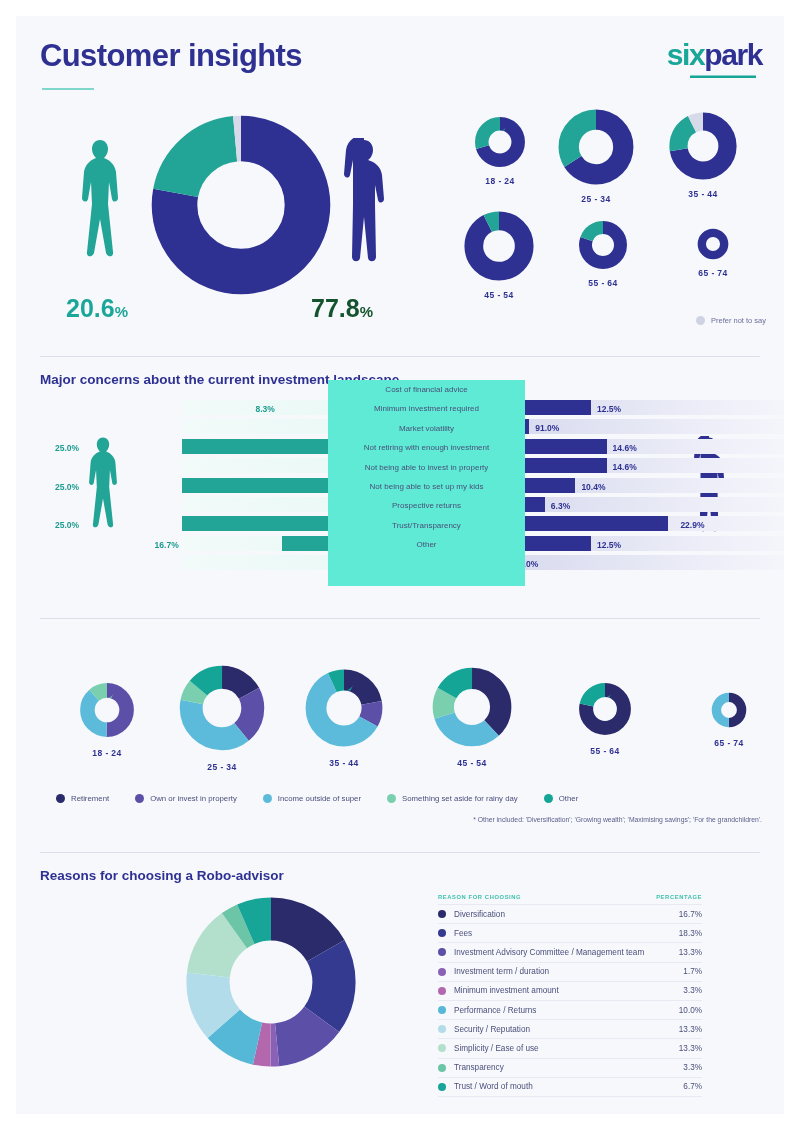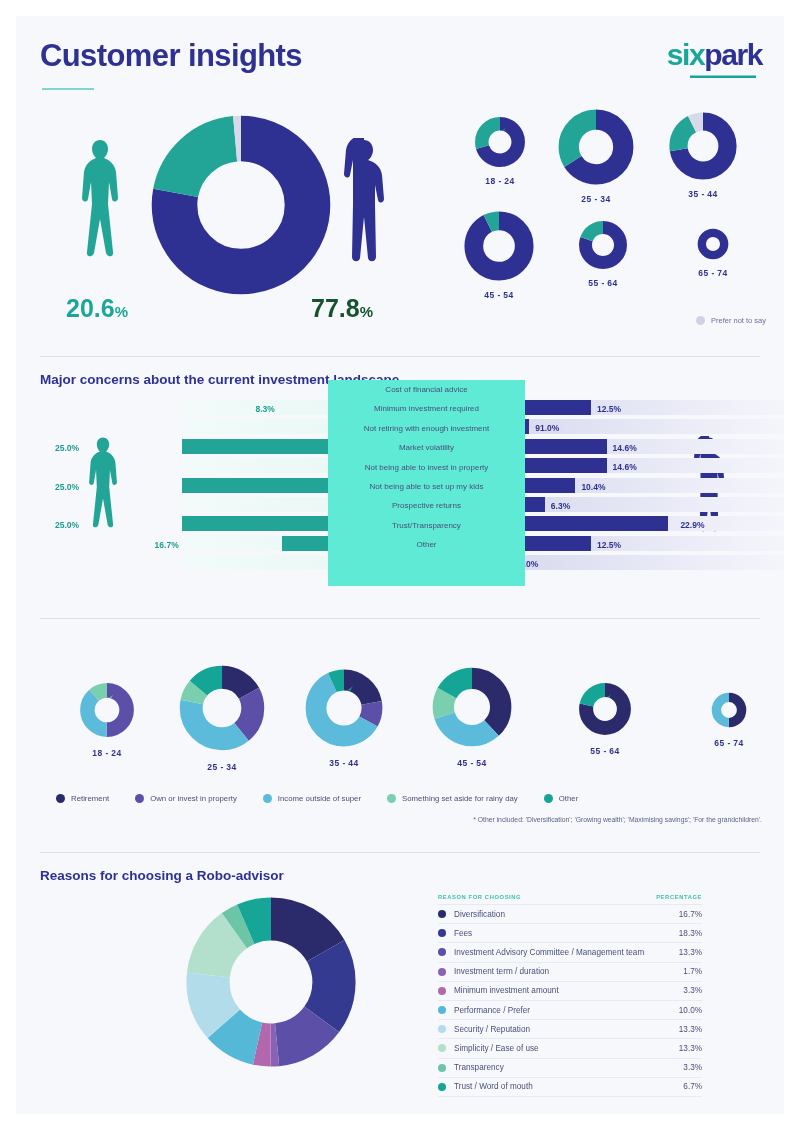--- a/index.html
+++ b/index.html
@@ -351,22 +351,22 @@
             <div class="bar-right-track">
               <div class="bar-right-fill" style="width: 14.88px;"></div>
               <div class="bar-right-val" style="left: 14.88px;">2.0%</div>
             </div>
           </div>
         </div>
 
     <div class="center-panel" id="centerPanel">
           <div class="center-label">Cost of financial advice</div>
           <div class="center-label">Minimum investment required</div>
+          <div class="center-label">Market volatility</div>
           <div class="center-label">Not retiring with enough investment</div>
-          <div class="center-label">Market volatility</div>
           <div class="center-label">Not being able to invest in property</div>
           <div class="center-label">Not being able to set up my kids</div>
           <div class="center-label">Prospective returns</div>
           <div class="center-label">Trust/Transparency</div>
           <div class="center-label">Other</div>
         </div>
   </div>
 
   <div class="divider" style="top:602px;"></div>
 
@@ -510,21 +510,21 @@
             <div class="tbl-row">
               <div class="tbl-left">
                 <span class="tbl-dot" style="background: rgb(179, 104, 173);"></span>
                 <span>Minimum investment amount</span>
               </div>
               <span class="tbl-pct">3.3%</span>
             </div>
             <div class="tbl-row">
               <div class="tbl-left">
                 <span class="tbl-dot" style="background: rgb(84, 184, 214);"></span>
-                <span>Performance / Prefer</span>
+                <span>Performance / Returns</span>
               </div>
               <span class="tbl-pct">10.0%</span>
             </div>
             <div class="tbl-row">
               <div class="tbl-left">
                 <span class="tbl-dot" style="background: rgb(178, 220, 234);"></span>
                 <span>Security / Reputation</span>
               </div>
               <span class="tbl-pct">13.3%</span>
             </div>

